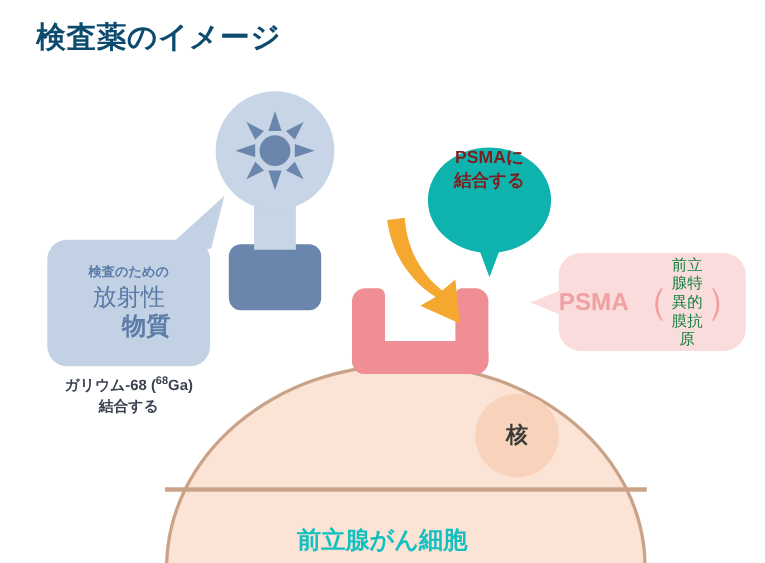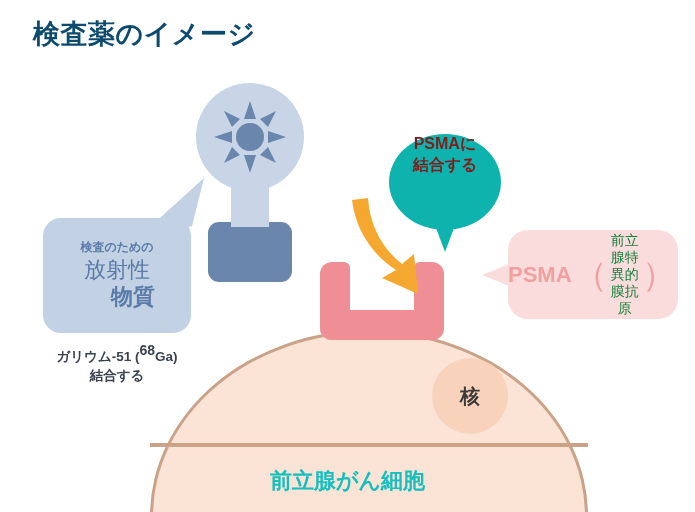--- a/index.html
+++ b/index.html
@@ -65,21 +65,21 @@
   }
   #nucleus-label {
     font-size: 20px;
     font-weight: 700;
     color: #3A3A3A;
     line-height: 1;
   }
   #cell-caption {
     position: absolute;
     left: 0;
-    top: 466px;
+    top: 476px;
     width: 695px;
     text-align: center;
     font-size: 22px;
     font-weight: 700;
     color: #14BFBF;
   }
 
   
   #receptor {
     position: absolute;
@@ -197,21 +197,21 @@
     left: 20px;
     top: 340px;
     width: 194px;
     text-align: center;
     font-size: 13.5px;
     font-weight: 700;
     color: #3A4250;
     line-height: 1.45;
   }
   #tracer-caption sup {
-    font-size: 14px;
+    font-size: 10px;
     vertical-align: super;
   }
 
   
   #binding-bubble {
     position: absolute;
     left: 389px;
     top: 134px;
     width: 112px;
     height: 96px;
@@ -333,21 +333,21 @@
     <path d="M 10 58 L 74 0 L 62 48 Z" fill="#C2D2E4"></path>
   </svg>
 
   <div id="tracer-callout">
     <div id="tracer-callout-line1">検査のための</div>
     <div id="tracer-callout-line2">放射性</div>
     <div id="tracer-callout-line3">物質</div>
   </div>
 
   <div id="tracer-caption">
-    <span>ガリウム-51 (</span><sup>68</sup><span>Ga)</span><br>
+    <span>ガリウム-68 (</span><sup>68</sup><span>Ga)</span><br>
     <span>結合する</span>
   </div>
 
   <svg id="binding-bubble-tail" viewBox="0 0 34 40">
     <path d="M 2 0 L 32 0 L 17 40 Z" fill="#0FB3AE"></path>
   </svg>
   <div id="binding-bubble">
     <div id="binding-bubble-line1">PSMAに</div>
     <div id="binding-bubble-line2">結合する</div>
   </div>

